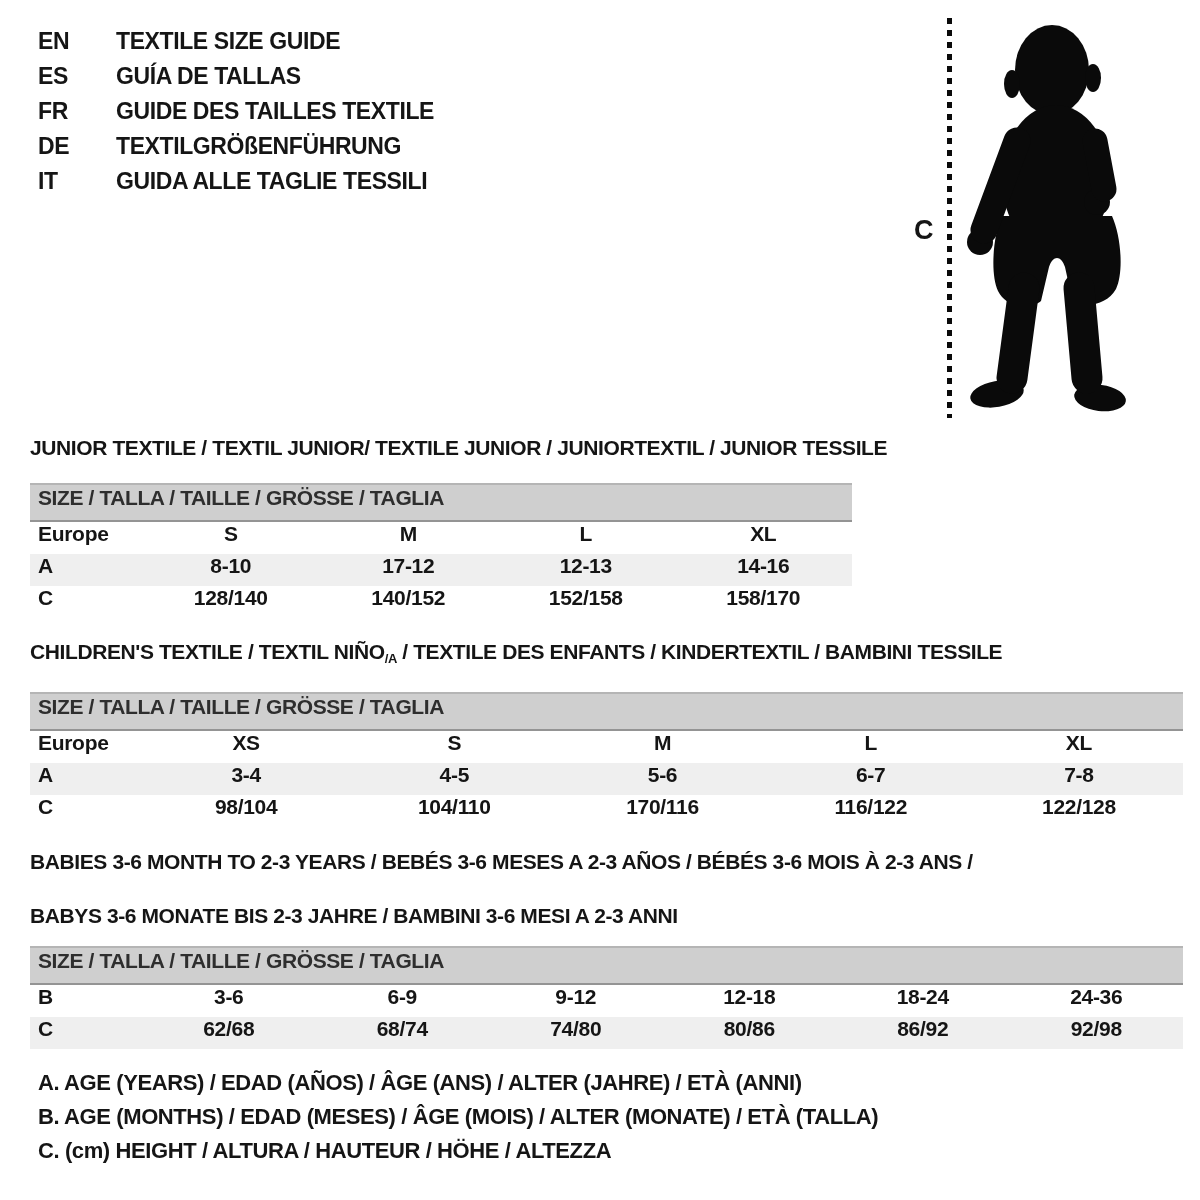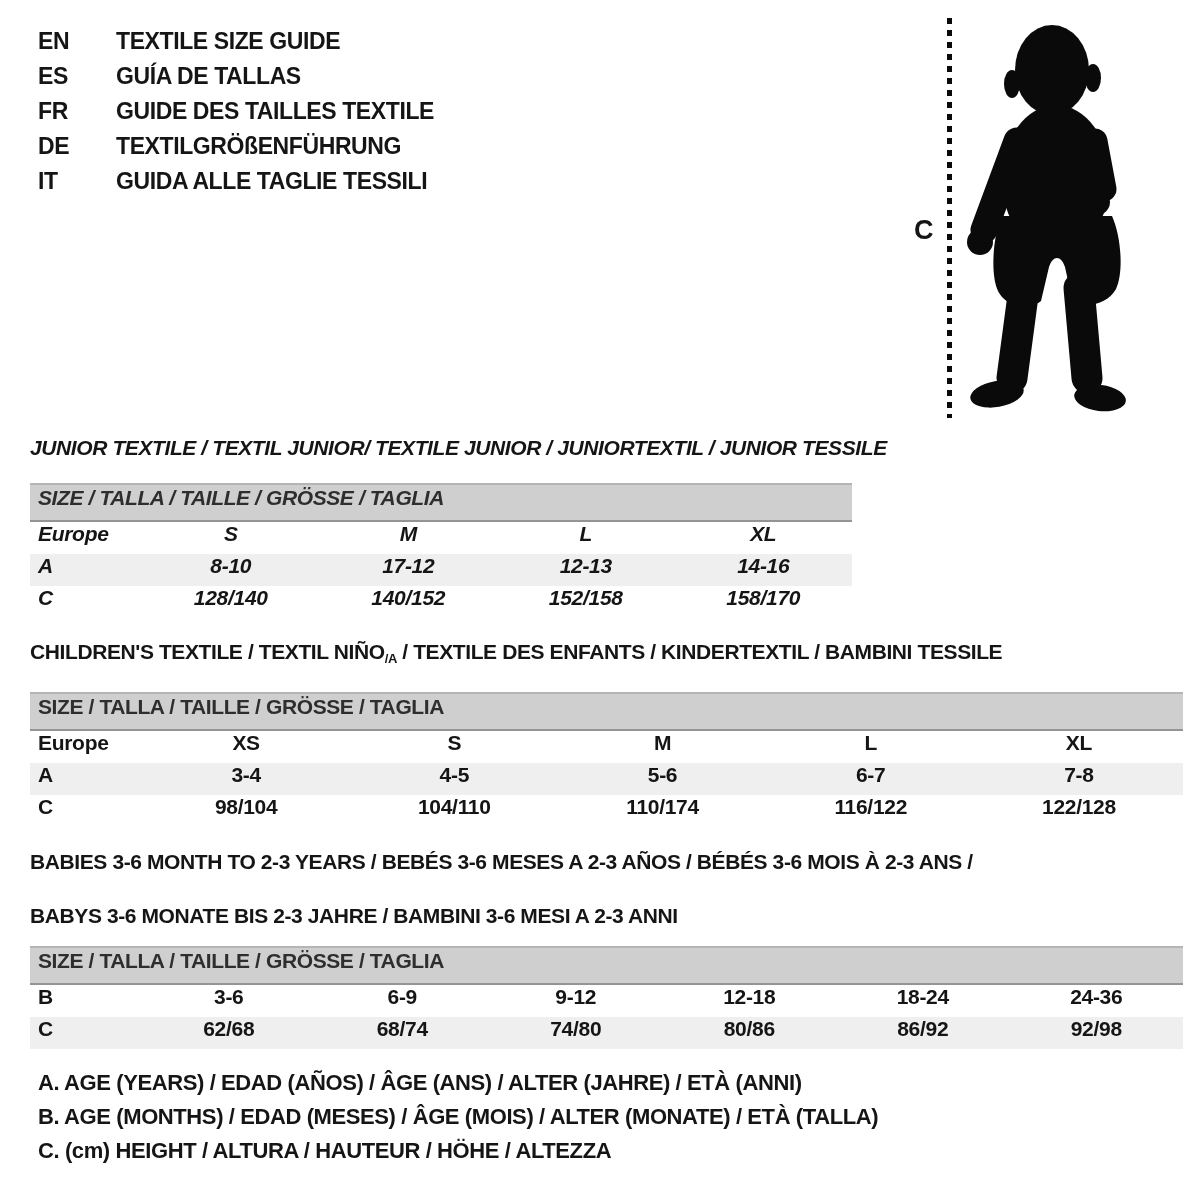--- a/index.html
+++ b/index.html
@@ -43,21 +43,21 @@
     border-top:2px solid var(--bar-border-top);
     border-bottom:2px solid var(--bar-border-bottom);
     padding-left:8px;font-size:21px;font-weight:700;letter-spacing:-0.4px;
     line-height:26px;color:#2e2e2e;white-space:nowrap;
   }
   .s-row{display:flex;height:32px;align-items:flex-start;font-size:21px;font-weight:700;letter-spacing:-0.3px;}
   .s-row .lbl{width:112px;box-sizing:border-box;padding-left:8px;text-align:left;}
   .s-row .val{flex:1;text-align:center;}
   .s-row.stripe{background:var(--stripe);}
 
-  .tbl-junior{top:436px;width:822px;font-style:italic;}
+  .tbl-junior{top:436px;width:822px;}
   .tbl-junior .t-title{margin-bottom:23px;}
   .tbl-children{top:640px;width:1153px;}
   .tbl-children .t-title{margin-bottom:28px;}
   .tbl-babies{top:850px;width:1153px;}
   .tbl-babies .t-title-1{margin-bottom:30px;}
   .tbl-babies .t-title-2{margin-bottom:18px;}
 
   
   .legend{position:absolute;left:38px;top:1066px;}
   .legend-line{height:34px;line-height:34px;font-size:22px;font-weight:700;letter-spacing:-0.4px;white-space:nowrap;}
@@ -154,21 +154,21 @@
       <span class="val">3-4</span>
       <span class="val">4-5</span>
       <span class="val">5-6</span>
       <span class="val">6-7</span>
       <span class="val">7-8</span>
     </div>
     <div class="s-row">
       <span class="lbl">C</span>
       <span class="val">98/104</span>
       <span class="val">104/110</span>
-      <span class="val">110/174</span>
+      <span class="val">170/116</span>
       <span class="val">116/122</span>
       <span class="val">122/128</span>
     </div>
   </div>
 
   <div class="size-table tbl-babies">
     <div class="t-title t-title-1">BABIES 3-6 MONTH TO 2-3 YEARS / BEBÉS 3-6 MESES A 2-3 AÑOS / BÉBÉS 3-6 MOIS À 2-3 ANS /</div>
     <div class="t-title t-title-2">BABYS 3-6 MONATE BIS 2-3 JAHRE / BAMBINI 3-6 MESI A 2-3 ANNI</div>
     <div class="size-bar">SIZE / TALLA / TAILLE / GRÖSSE / TAGLIA</div>
     <div class="s-row">

